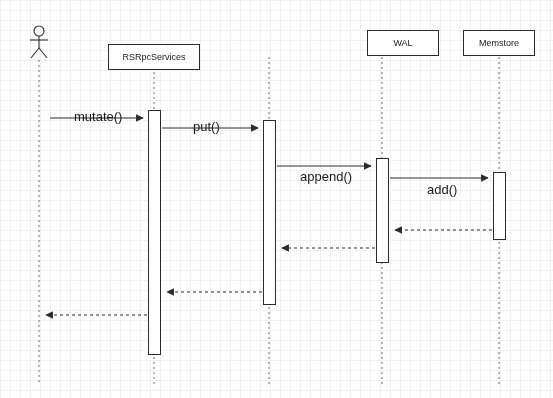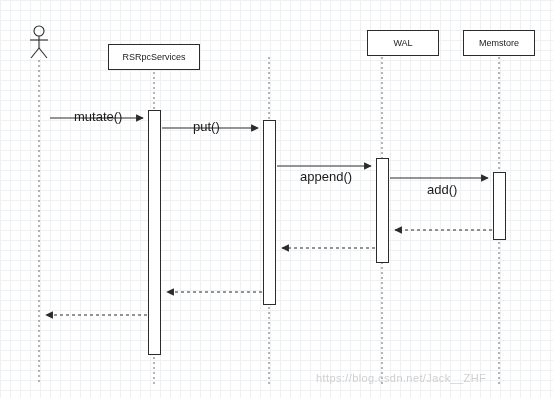--- a/index.html
+++ b/index.html
@@ -115,15 +115,14 @@
   <div class="activation" style="left:148px; top:110px; width:13px; height:245px;"></div>
   <div class="activation" style="left:263px; top:120px; width:13px; height:185px;"></div>
   <div class="activation" style="left:376px; top:158px; width:13px; height:105px;"></div>
   <div class="activation" style="left:493px; top:172px; width:13px; height:68px;"></div>
 
   <div class="msg-label" style="left:74px; top:109px;">mutate()</div>
   <div class="msg-label" style="left:193px; top:119px;text-align:center;">put()</div>
   <div class="msg-label" style="left:300px; top:157px;margin-top:12px;">append()</div>
   <div class="msg-label" style="left:427px; top:182px;">add()</div>
 
-  <div class="watermark" style="left:316px; top:372px;">https://blog.csdn.net/Jack__ZHF</div>
 
 </div>
 
 </body></html>

